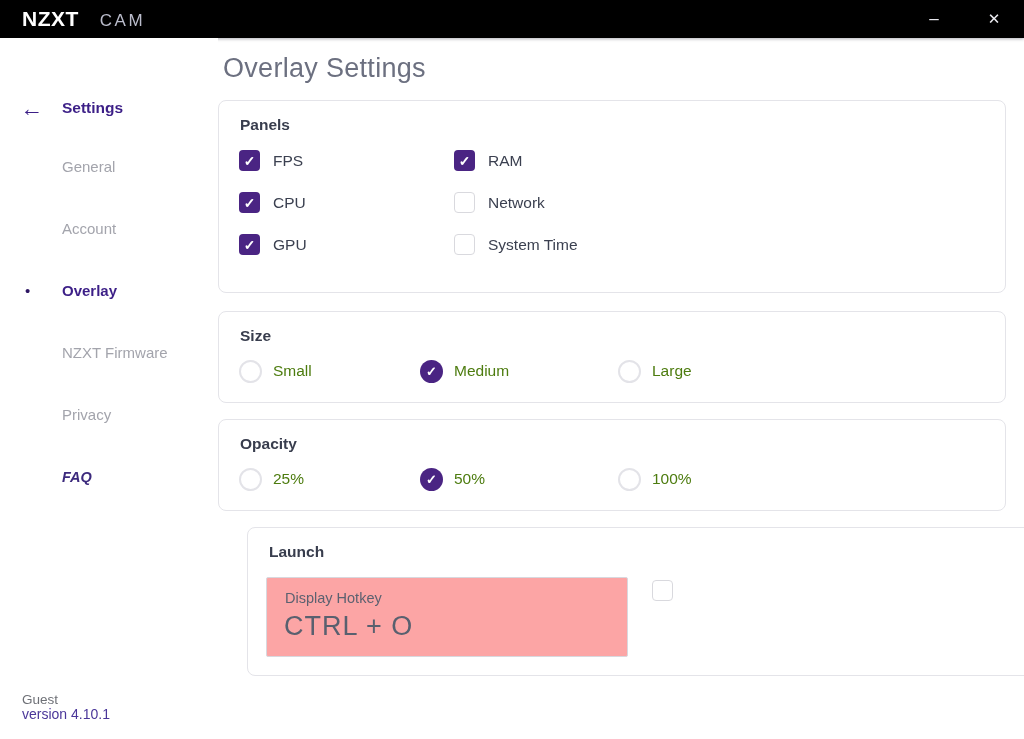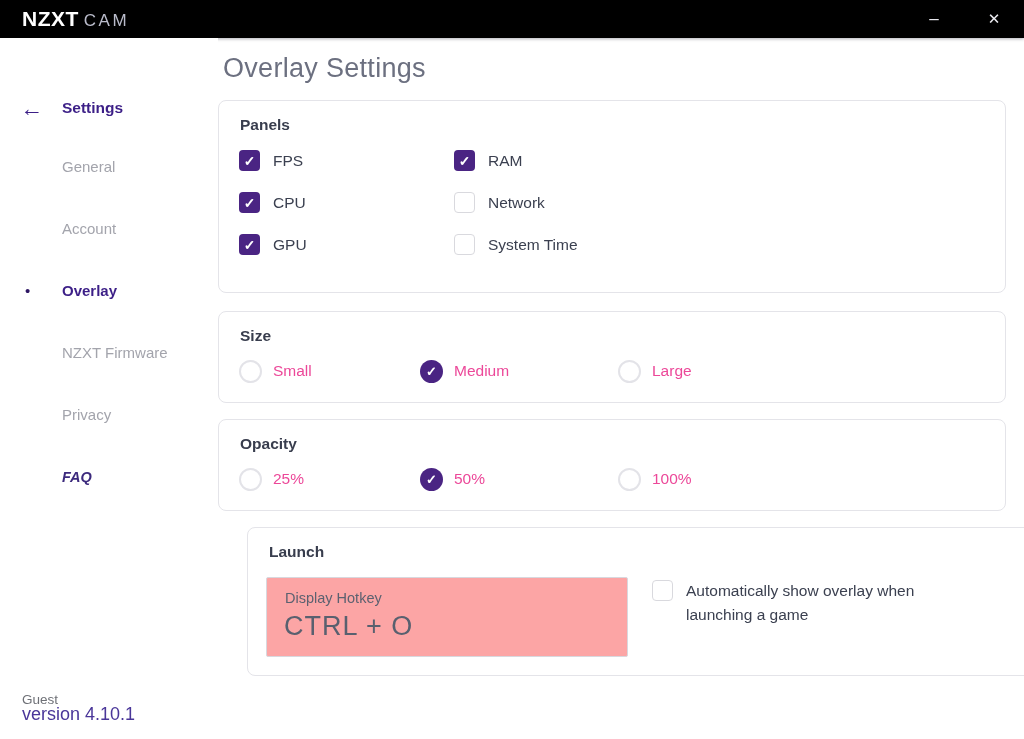--- a/index.html
+++ b/index.html
@@ -11,21 +11,21 @@
   }
 
   
   .titlebar {
     position:absolute; top:0; left:0; width:1024px; height:38px;
     background:#000000; display:flex; align-items:center;
     box-shadow:0 1px 3px rgba(30,30,45,.35);
   }
   .logo { margin-left:22px; display:flex; align-items:baseline; }
   .logo-nzxt { color:#ffffff; font-weight:800; font-size:21px; letter-spacing:.5px; }
-  .logo-cam  { color:#babccb; font-weight:400; font-size:17px; letter-spacing:2.5px; margin-left:5px; }
+  .logo-cam  { color:#babccb; font-weight:400; font-size:17px; letter-spacing:2.5px; margin-left:21px; }
   .win-controls { position:absolute; right:0; top:0; height:38px; display:flex; }
   .win-btn {
     width:60px; height:38px; display:flex; align-items:center; justify-content:center;
     color:#ededf3; font-size:15px; cursor:pointer; user-select:none;
   }
   .win-btn.min { font-size:17px; }
 
   
   .sidebar { position:absolute; top:38px; left:0; width:218px; bottom:0; background:#fff; }
   .side-header { position:absolute; top:57px; left:0; width:100%; height:26px; cursor:pointer; }
@@ -47,21 +47,21 @@
   .side-item .side-label {
     position:absolute; left:62px; top:0; line-height:24px;
     font-size:15px; color:#a3a4ac;
   }
   .side-item.active .side-label { color:#3c1f87; font-weight:bold; }
   .side-item.emphasis .side-label {
     color:#3c2a7d; font-style:italic; font-weight:bold; font-size:14.5px;
   }
   .side-footer { position:absolute; left:22px; bottom:17px; line-height:15px; }
   .footer-user    { color:#6e7076; font-size:13.5px; }
-  .footer-version { color:#4a3699; font-size:18px; }
+  .footer-version { color:#4a3699; font-size:14px; }
 
   
   .main-title {
     position:absolute; left:223px; top:53px; font-size:27px; font-weight:300;
     color:#6c7080; letter-spacing:.3px;
   }
   .card {
     position:absolute; left:218px; width:788px; background:#fff;
     border:1px solid #e4e4e9; border-radius:8px;
   }
@@ -101,21 +101,21 @@
   .radio-opt:nth-child(2) { left:201px; }
   .radio-opt:nth-child(3) { left:399px; }
   .rb {
     width:23px; height:23px; border-radius:50%; flex:0 0 23px;
     display:flex; align-items:center; justify-content:center;
   }
   .rb.selected   { background:#4a2483; }
   .rb.unselected { border:2px solid #e3e3e8; background:#fff; }
   .rb .tick { color:#fff; font-size:13px; font-weight:bold; line-height:1; display:none; }
   .rb.selected .tick { display:block; }
-  .rb-label { font-size:15.5px; color:#ec4899; }
+  .rb-label { font-size:15.5px; color:#4d7c0f; }
 
   
   .hotkey-box {
     position:absolute; left:18px; top:49px; width:362px; height:80px;
     border:1px solid #d8d8de; border-radius:2px; cursor:text; background:#fca5a5;
   }
   .hotkey-label {
     position:absolute; left:18px; top:12px; font-size:14.5px; color:#5c6170;
   }
   .hotkey-value {
@@ -279,15 +279,14 @@
 <div class="card" id="card-launch">
   <div class="card-heading">Launch</div>
   <div class="hotkey-box">
     <div class="hotkey-label">Display Hotkey</div>
     <div class="hotkey-value">CTRL + O</div>
   </div>
   <div class="auto-row">
     <span class="cb unchecked" id="auto-cb">
       
     </span>
-    <span class="auto-label">Automatically show overlay when launching a game</span>
   </div>
 </div>
 
 </body></html>

